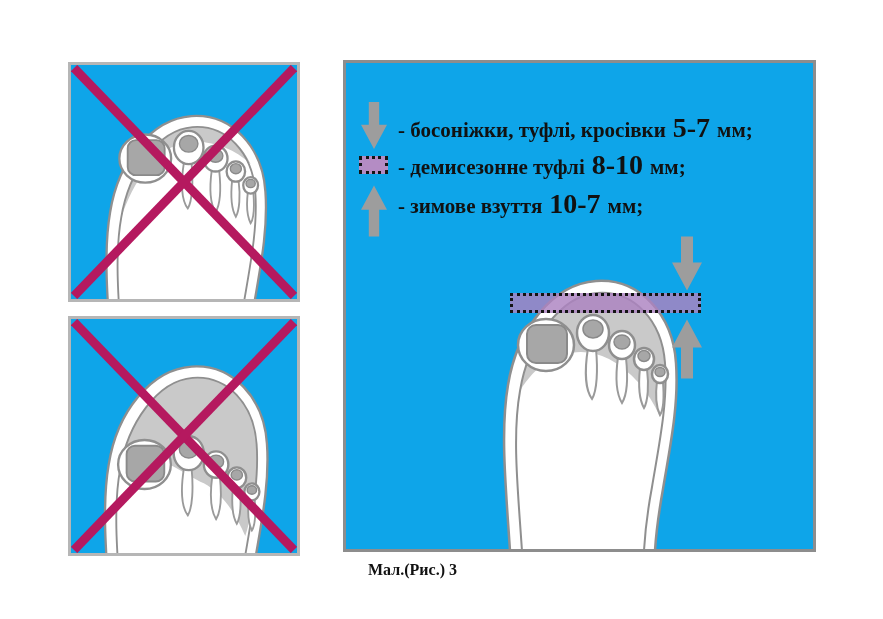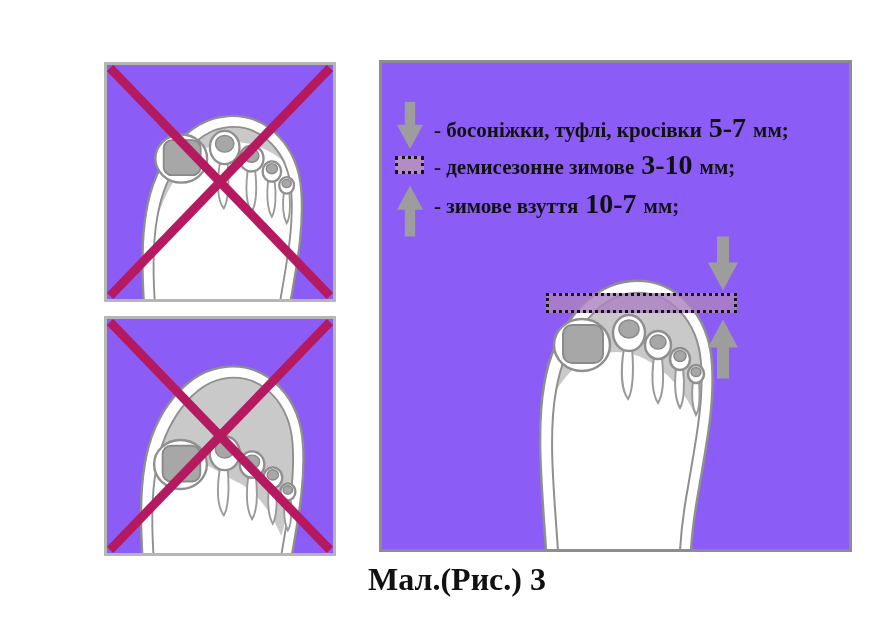--- a/index.html
+++ b/index.html
@@ -1,21 +1,21 @@
 <!DOCTYPE html>
 <html><head>
 <meta charset="utf-8">
 <style>
   html,body{margin:0;padding:0;}
   body{
     width:883px;height:619px;background:#ffffff;position:relative;
     font-family:"Liberation Serif","DejaVu Serif",serif;color:#111111;
     overflow:hidden;
   }
-  .panel{position:absolute;background:#8b5cf6;box-sizing:content-box;margin-left:36px;}
+  .panel{position:absolute;background:#0ea5e9;box-sizing:content-box;}
   #box-top{left:68px;top:62px;width:226px;height:234px;border:3px solid #b6b6b6;overflow:hidden;}
   #box-bottom{left:68px;top:316px;width:226px;height:234px;border:3px solid #b6b6b6;overflow:hidden;}
   #right-panel{left:343px;top:60px;width:467px;height:486px;border:3px solid #8d8d8d;overflow:hidden;}
   .abs{position:absolute;}
   .foot-svg{position:absolute;}
   .cross-svg{position:absolute;left:0;top:0;}
   
   .legend-row{position:absolute;left:52px;white-space:nowrap;font-weight:bold;font-size:21px;line-height:30px;}
   .legend-value{font-size:28px;margin-left:7px;}
   .legend-unit{margin-left:7px;}
@@ -24,21 +24,21 @@
     box-sizing:border-box;
     border:3px dotted #141414;
   }
   #legend-bar-icon{left:13px;top:93px;width:29px;height:18px;background:#b48cc4;}
   #allowance-bar{
     left:164px;top:230px;width:191px;height:20px;
     background:rgba(172,131,193,0.82);
   }
   #caption{
     position:absolute;left:368px;top:561px;
-    font-size:32px;font-weight:bold;white-space:nowrap;
+    font-size:16px;font-weight:bold;white-space:nowrap;
   }
 </style>
 </head>
 <body>
 
 <div class="panel" id="box-top">
   <svg class="foot-svg" style="left:16px;top:12px;" width="196" height="287" viewBox="0 0 212 310">
     <path d="M27,312 C23,250 17,192 25,146 C34,90 70,45 113,42 C157,39 190,76 193,124 C196,166 187,208 180,250 C175,278 173,295 172,312" fill="#ffffff" stroke="#8f8f8f" stroke-width="2.5"></path>
     <path d="M37,152 C45,102 77,57 114,54 C142,52 165,68 177,94 C156,74 128,66 102,72 C74,79 50,112 37,152 Z" fill="#c9c9c9"></path>
     <path d="M39,312 C35,252 29,196 37,152 C45,102 77,57 114,54 C151,51 179,82 182,124 C185,163 176,206 169,248 C164,275 162,293 161,312" fill="none" stroke="#8f8f8f" stroke-width="2"></path>
@@ -100,21 +100,21 @@
   </svg>
   <div class="legend-icon dotted-bar" id="legend-bar-icon"></div>
   <svg class="legend-icon" style="left:15px;top:119px;" width="26" height="58" viewBox="0 0 30 59">
     <polygon points="15,0 30,28 21,28 21,59 9,59 9,28 0,28" fill="#9d9d9d"></polygon>
   </svg>
 
   <div class="legend-row" style="top:50px;">
     <span>- босоніжки, туфлі, кросівки</span><span class="legend-value">5-7</span><span class="legend-unit">мм;</span>
   </div>
   <div class="legend-row" style="top:87px;">
-    <span>- демисезонне зимове</span><span class="legend-value">3-10</span><span class="legend-unit">мм;</span>
+    <span>- демисезонне туфлі</span><span class="legend-value">8-10</span><span class="legend-unit">мм;</span>
   </div>
   <div class="legend-row" style="top:126px;">
     <span>- зимове взуття</span><span class="legend-value">10-7</span><span class="legend-unit">мм;</span>
   </div>
 
   <svg class="foot-svg" style="left:137px;top:176px;" width="212" height="310" viewBox="0 0 212 310">
     <path d="M27,312 C23,250 17,192 25,146 C34,90 70,45 113,42 C157,39 190,76 193,124 C196,166 187,208 180,250 C175,278 173,295 172,312" fill="#ffffff" stroke="#8f8f8f" stroke-width="2.5"></path>
     <path d="M37,152 C45,102 77,57 114,54 C151,51 179,82 182,124 C184,146 181,162 177,178 C166,152 148,132 126,120 C95,104 58,116 37,152 Z" fill="#c9c9c9"></path>
     <path d="M39,312 C35,252 29,196 37,152 C45,102 77,57 114,54 C151,51 179,82 182,124 C185,163 176,206 169,248 C164,275 162,293 161,312" fill="none" stroke="#8f8f8f" stroke-width="2"></path>
     <g>

